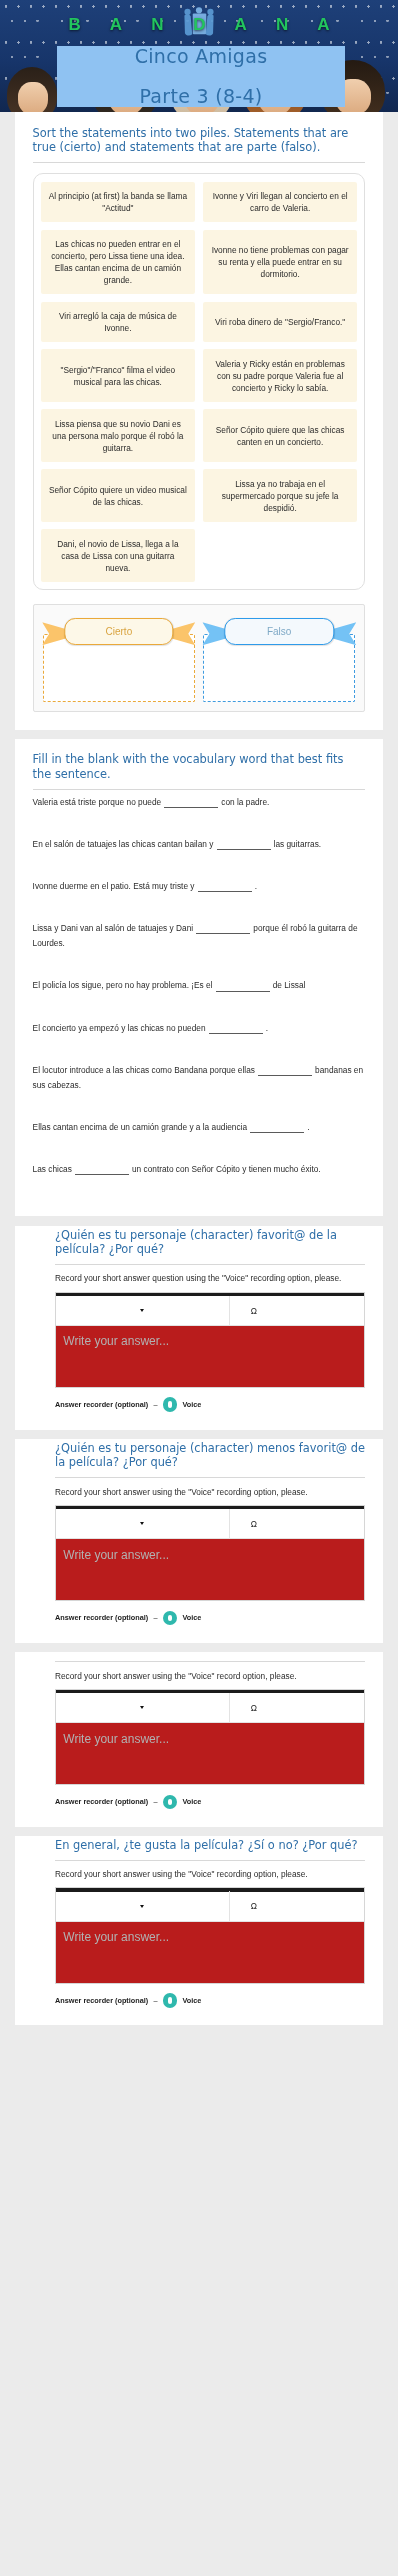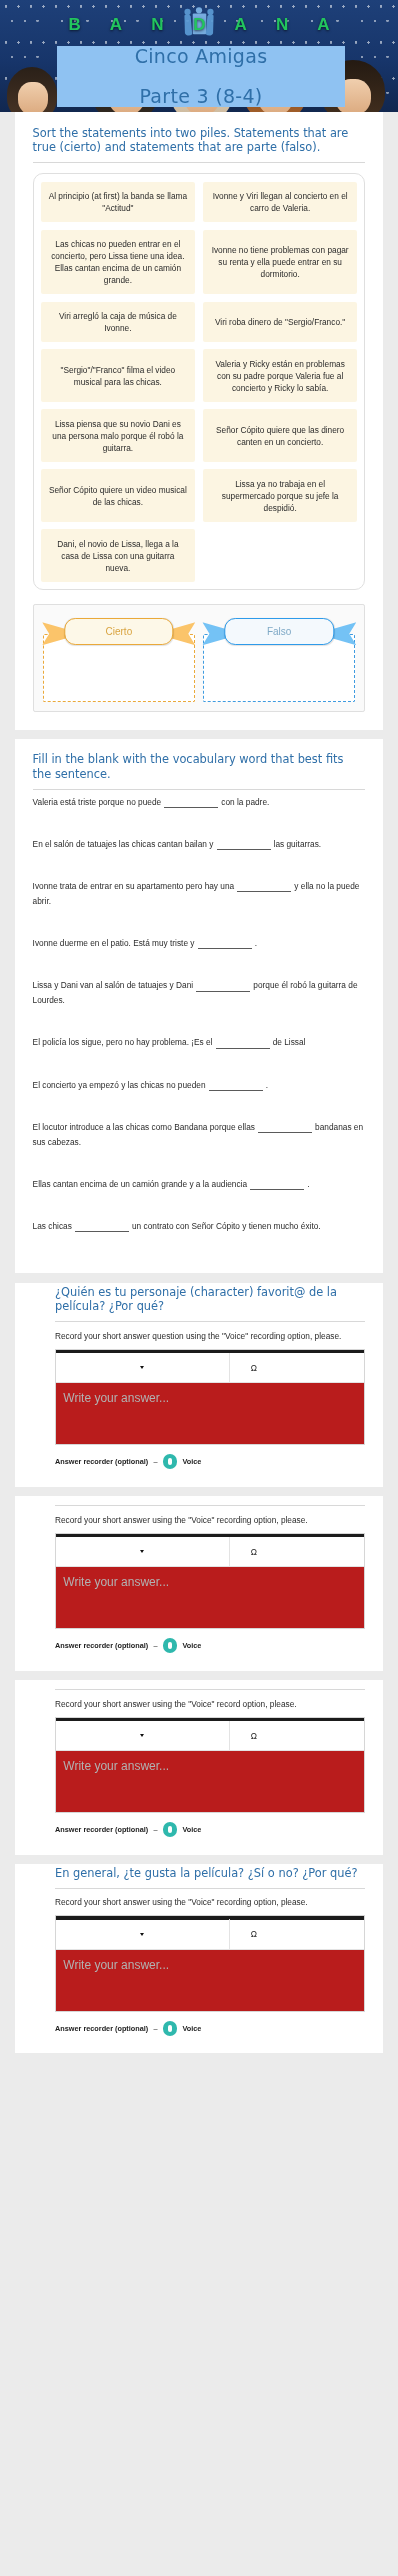--- a/index.html
+++ b/index.html
@@ -284,21 +284,21 @@
         <div class="pool-grid" id="stmt-grid">
             <div class="stmt">Al principio (at first) la banda se llama "Actitud"</div>
             <div class="stmt">Ivonne y Viri llegan al concierto en el carro de Valeria.</div>
             <div class="stmt">Las chicas no pueden entrar en el concierto, pero Lissa tiene una idea. Ellas cantan encima de un camión grande.</div>
             <div class="stmt">Ivonne no tiene problemas con pagar su renta y ella puede entrar en su dormitorio.</div>
             <div class="stmt">Viri arregló la caja de música de Ivonne.</div>
             <div class="stmt">Viri roba dinero de "Sergio/Franco."</div>
             <div class="stmt">"Sergio"/"Franco" filma el video musical para las chicas.</div>
             <div class="stmt">Valeria y Ricky están en problemas con su padre porque Valeria fue al concierto y Ricky lo sabía.</div>
             <div class="stmt">Lissa piensa que su novio Dani es una persona malo porque él robó la guitarra.</div>
-            <div class="stmt">Señor Cópito quiere que las dinero canten en un concierto.</div>
+            <div class="stmt">Señor Cópito quiere que las chicas canten en un concierto.</div>
             <div class="stmt">Señor Cópito quiere un video musical de las chicas.</div>
             <div class="stmt">Lissa ya no trabaja en el supermercado porque su jefe la despidió.</div>
             <div class="stmt">Dani, el novio de Lissa, llega a la casa de Lissa con una guitarra nueva.</div>
           </div>
       </div>
 
       <div class="zones">
         <div class="zone cierto">
           <div class="ribbon">
             <div class="tail-l"></div>
@@ -321,21 +321,20 @@
 
   <div class="sep-gap"></div>
 
   <div class="sheet">
     <div class="sheet-pad">
       <div class="hand">Fill in the blank with the vocabulary word that best fits the sentence.</div>
       <hr class="rule">
       <div id="fib-list">
           <div class="fib-item"><span>Valeria está triste porque no puede</span><span class="blank"></span><span>con la padre.</span></div>
           <div class="fib-item"><span>En el salón de tatuajes las chicas cantan bailan y</span><span class="blank"></span><span>las guitarras.</span></div>
-          <div class="fib-item"><span>Ivonne trata de entrar en su apartamento pero hay una</span><span class="blank"></span><span>y ella no la puede abrir.</span></div>
           <div class="fib-item"><span>Ivonne duerme en el patio. Está muy triste y</span><span class="blank"></span><span>.</span></div>
           <div class="fib-item"><span>Lissa y Dani van al salón de tatuajes y Dani</span><span class="blank"></span><span>porque él robó la guitarra de Lourdes.</span></div>
           <div class="fib-item"><span>El policía los sigue, pero no hay problema. ¡Es el</span><span class="blank"></span><span>de Lissal</span></div>
           <div class="fib-item"><span>El concierto ya empezó y las chicas no pueden</span><span class="blank"></span><span>.</span></div>
           <div class="fib-item"><span>El locutor introduce a las chicas como Bandana porque ellas</span><span class="blank"></span><span>bandanas en sus cabezas.</span></div>
           <div class="fib-item"><span>Ellas cantan encima de un camión grande y a la audiencia</span><span class="blank"></span><span>.</span></div>
           <div class="fib-item"><span>Las chicas</span><span class="blank"></span><span>un contrato con Señor Cópito y tienen mucho éxito.</span></div>
         </div>
     </div>
   </div>
@@ -366,20 +365,21 @@
             <span class="rec-btn">
               <span class="mic"></span>
             </span>
             <span class="rec-voice">Voice</span>
           </div>
         </div>
       </div>
       <div class="sep-gap"></div>
       <div class="sheet">
         <div class="sheet-pad sa-block">
+          <div class="hand">¿Quién es tu personaje (character) menos favorit@ de la película? ¿Por qué?</div>
           <hr class="rule">
           <div class="sa-sub">Record your short answer using the "Voice" recording option, please.</div>
           <div class="editor">
             <div class="editor-top"></div>
             <div class="toolbar">
               <div class="tb-cell tb-style">
                 <span class="caret"></span>
               </div>
               <div class="tb-sep"></div>
               <div class="tb-cell tb-omega">Ω</div>

